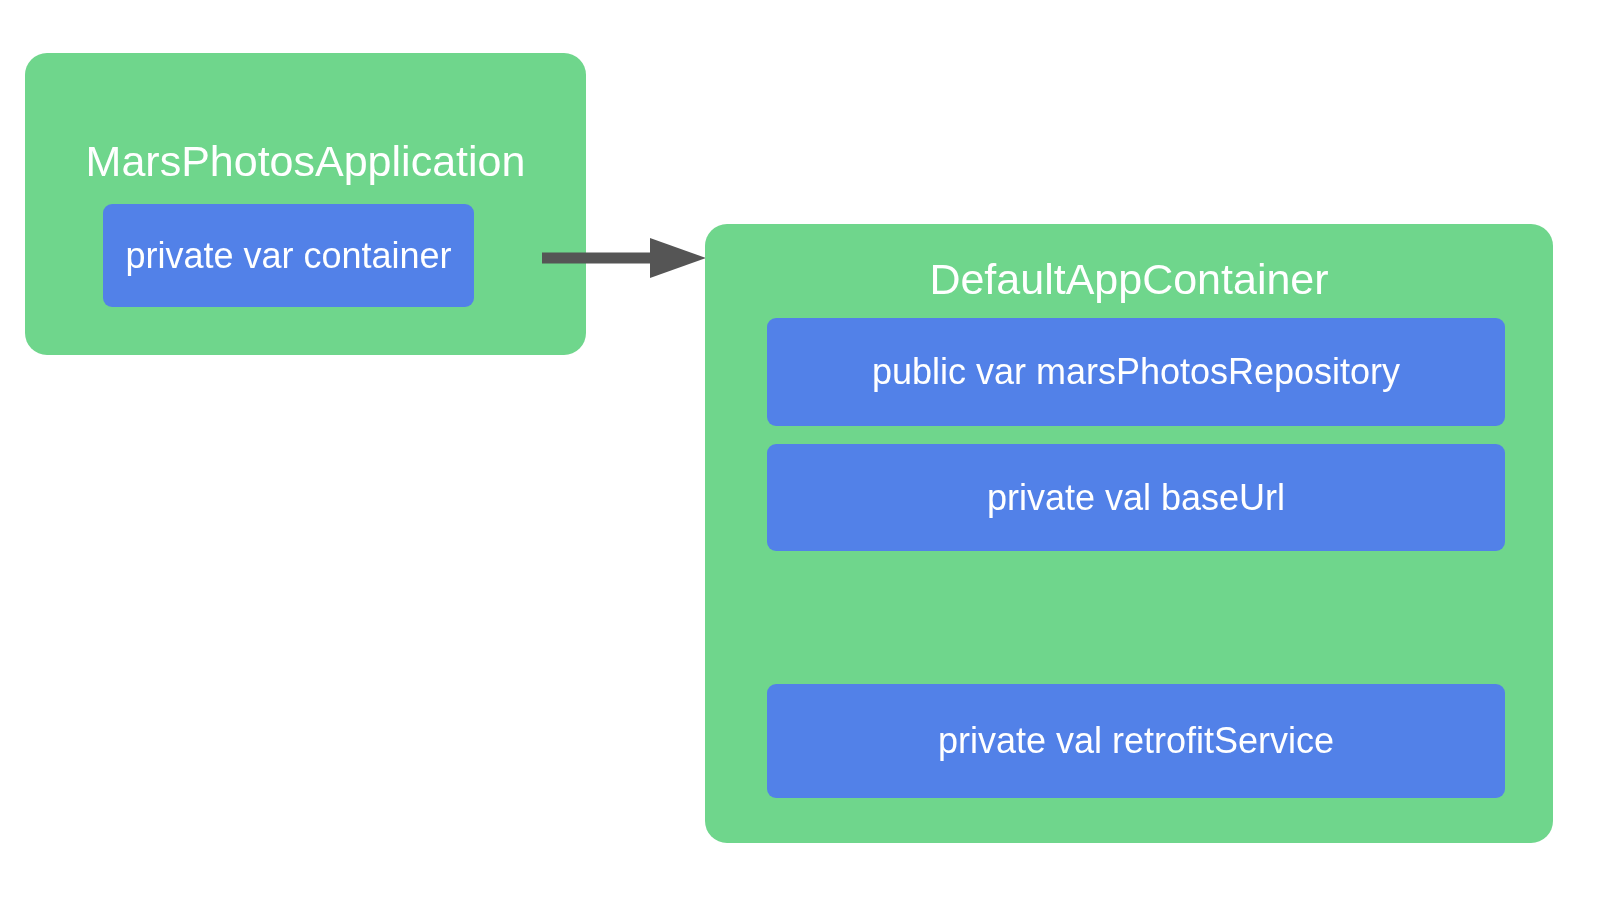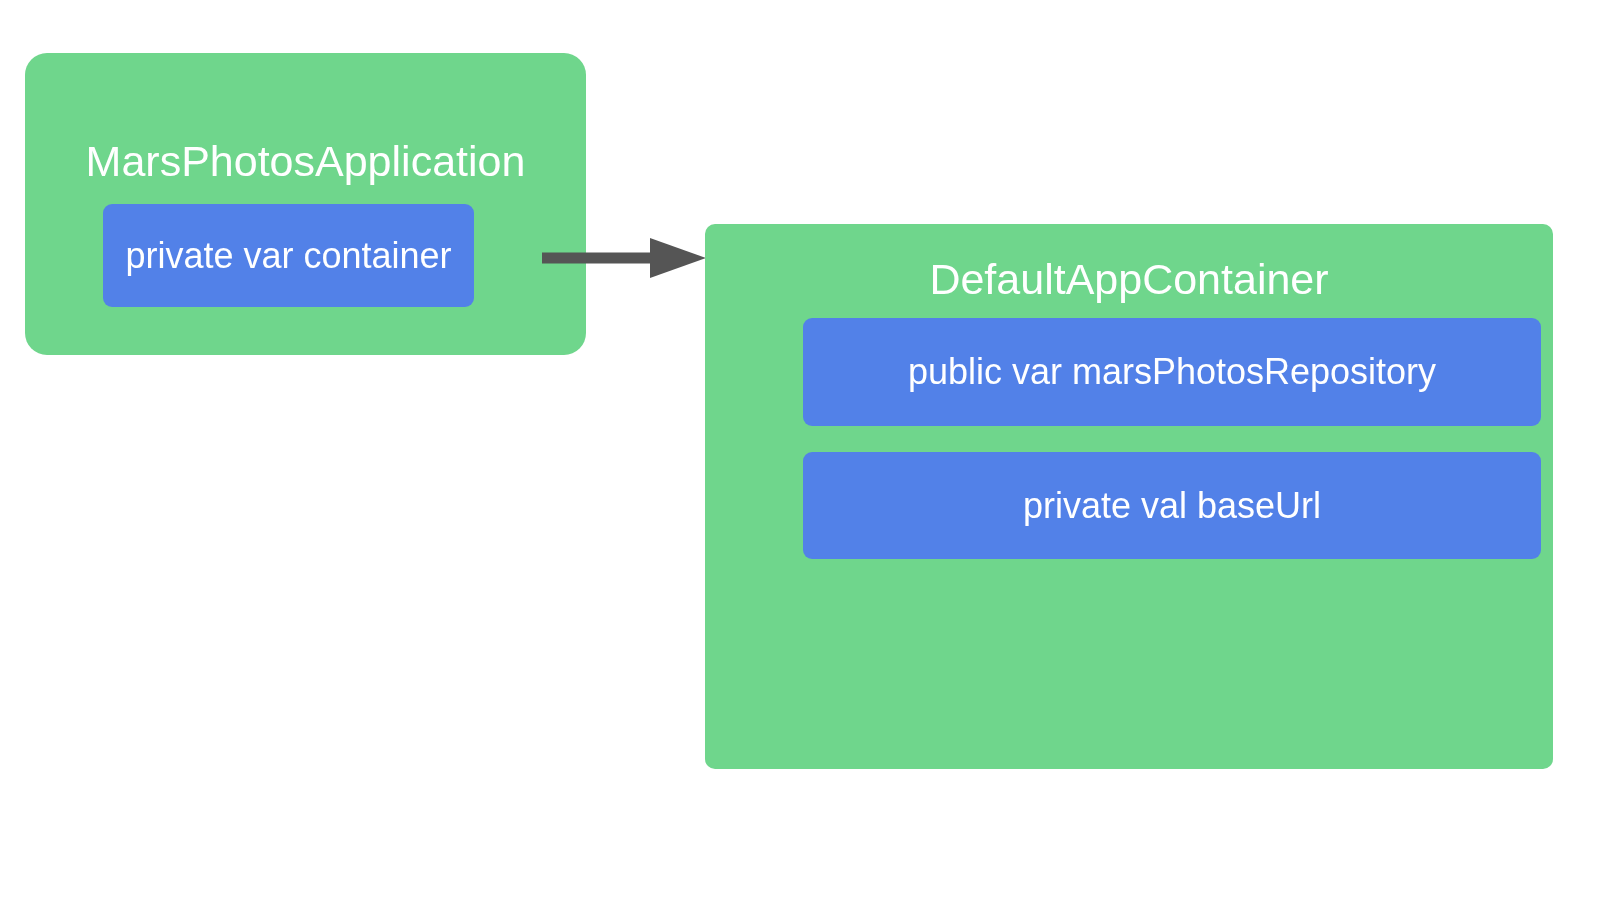--- a/index.html
+++ b/index.html
@@ -32,22 +32,22 @@
     left: 25px;
     top: 53px;
     width: 561px;
     height: 302px;
     border-radius: 22px;
   }
   .class-box.right {
     left: 705px;
     top: 224px;
     width: 848px;
-    height: 545px;
-    border-radius: 10px;
+    height: 619px;
+    border-radius: 22px;
   }
 
   .class-title {
     position: absolute;
     left: 0;
     right: 0;
     text-align: center;
     color: #ffffff;
     font-weight: 400;
     letter-spacing: 0px;
@@ -88,24 +88,23 @@
     left: 78px;
     top: 151px;
     width: 371px;
     height: 103px;
   }
 
   
   .class-box.right .member-box {
     left: 62px;
     width: 738px;
-    margin-left: 36px;
   }
   .m-repo     { top: 94px;  height: 108px; }
-  .m-baseurl  { top: 228px; height: 107px; }
+  .m-baseurl  { top: 220px; height: 107px; }
   .m-retrofit { top: 339px; height: 107px; }
   .m-service  { top: 460px; height: 114px; }
 
   
   .arrow {
     position: absolute;
     left: 540px;
     top: 236px;
     width: 170px;
     height: 44px;
@@ -135,15 +134,18 @@
 
     <div class="member-box m-repo">
       <span class="member-label">public var marsPhotosRepository</span>
     </div>
 
     <div class="member-box m-baseurl">
       <span class="member-label">private val baseUrl</span>
     </div>
 
 
+    <div class="member-box m-service">
+      <span class="member-label">private val retrofitService</span>
+    </div>
   </div>
 
 </div>
 
 </body></html>

